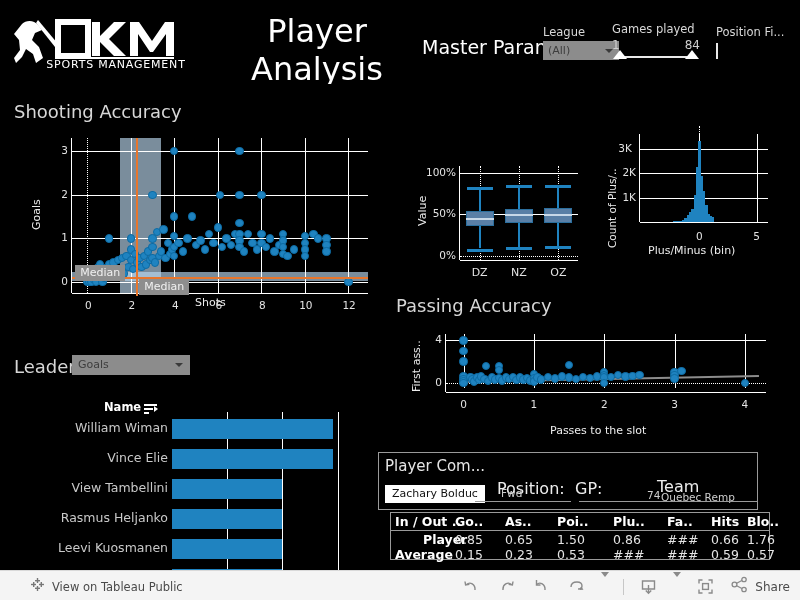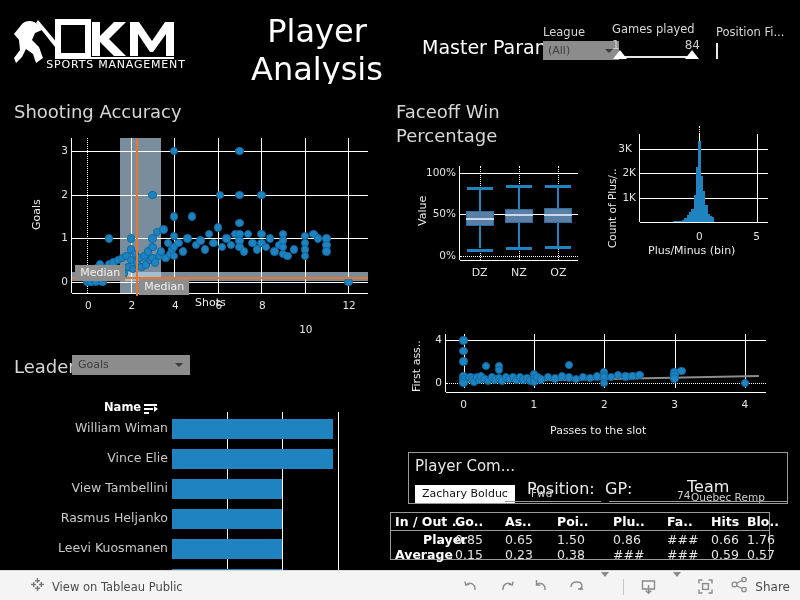--- a/index.html
+++ b/index.html
@@ -104,21 +104,21 @@
     border-top: 4px solid #3a3a3a;
   }
   .name-hdr { position: absolute; color: #ffffff; font-size: 11.5px; font-weight: bold; }
   .sort-icon { position: absolute; }
   .lrow { position: absolute; left: 0; width: 388px; height: 20px; }
   .lname { position: absolute; right: 224px; top: 2px; color: #c9c9c9; font-size: 12.5px; white-space: nowrap; }
   .lbar { position: absolute; left: 172px; top: 1px; height: 17px; background: #1f83c0; }
   .ltick { position: absolute; width: 1px; background: #ffffff; }
 
   
-  #compare { position: absolute; left: 408px; top: 452px; width: 380px; height: 52px; border: 1px solid #9a9a9a; }
+  #compare { position: absolute; left: 378px; top: 452px; width: 380px; height: 58px; border: 1px solid #9a9a9a; }
   .pc-title { position: absolute; left: 6px; top: 4px; color: #e6e6e6; font-size: 15px; white-space: nowrap; }
   .pc-chip {
     position: absolute; left: 6px; top: 32px; background: #ffffff; color: #111;
     font-size: 11px; padding: 2px 7px 3px 7px; white-space: nowrap;
   }
   .pc-field { position: absolute; color: #ededed; white-space: nowrap; }
   .pc-underline { position: absolute; height: 1px; background: #9a9a9a; }
 
   
   #stats { position: absolute; left: 390px; top: 512px; width: 380px; height: 48px; border: 1px solid #9a9a9a; }
@@ -323,26 +323,25 @@
     <div class="axtitle" style="left:195px; top:198px;">Shots</div>
   <div class="axlbl" style="left:54px; top:177.0845070422535px; width:14px; text-align:right;">0</div>
       <div class="axlbl" style="left:54px; top:133.4225352112676px; width:14px; text-align:right;">1</div>
       <div class="axlbl" style="left:54px; top:89.76056338028168px; width:14px; text-align:right;">2</div>
       <div class="axlbl" style="left:54px; top:46.098591549295776px; width:14px; text-align:right;">3</div>
       <div class="axlbl" style="left:81.23529411764706px; top:201px; width:14px; text-align:center;">0</div>
       <div class="axlbl" style="left:124.76470588235296px; top:201px; width:14px; text-align:center;">2</div>
       <div class="axlbl" style="left:168.29411764705884px; top:201px; width:14px; text-align:center;">4</div>
       <div class="axlbl" style="left:211.82352941176472px; top:201px; width:14px; text-align:center;">6</div>
       <div class="axlbl" style="left:255.3529411764706px; top:201px; width:14px; text-align:center;">8</div>
-      <div class="axlbl" style="left:298.88235294117646px; top:201px; width:14px; text-align:center;margin-top:24px;">10</div>
+      <div class="axlbl" style="left:298.88235294117646px; top:201px; width:14px; text-align:center;">10</div>
       <div class="axlbl" style="left:342.4117647058824px; top:201px; width:14px; text-align:left;">12</div>
     </div>
 
   <div id="faceoff">
-    <div class="panel-title" style="left:4px; top:2px; width:170px;">Faceoff Win Percentage</div>
     <div class="plot" id="faceoff-plot" style="left:68px; top:68px; width:118px; height:90px;">
         <div class="dotline-h" style="left:0px; top:90px; width:118px;"></div>
         <div class="gridline-h" style="left:0px; top:48.333333333333336px; width:118px;"></div>
         <div class="gridline-h" style="left:0px; top:6.666666666666671px; width:118px;"></div>
         <div class="axis-line" style="left:-1px; top:0px; width:1px; height:94px;"></div>
         <div class="axis-line" style="left:0px; top:94px; width:118px; height:1px;"></div>
         <div class="bp-dotted" style="left:19.666666666666668px; top:0px; height:94px;"></div>
         <div class="bp-whisker" style="left:18.666666666666668px; top:20.833333333333343px; height:61.66666666666666px;"></div>
         <div class="bp-cap" style="left:6.666666666666668px; top:20.833333333333343px; width:26px;"></div>
         <div class="bp-cap" style="left:6.666666666666668px; top:82.5px; width:26px;"></div>
@@ -402,20 +401,21 @@
     <div class="axtitle rot" style="left:10px; top:150px; font-size:10.5px;">Count of Plus/..</div>
     <div class="axtitle" style="left:52px; top:146px;">Plus/Minus (bin)</div>
   <div class="axlbl" style="left:18px; top:92.55555555555556px; width:22px; text-align:right;">1K</div>
       <div class="axlbl" style="left:18px; top:68.11111111111111px; width:22px; text-align:right;">2K</div>
       <div class="axlbl" style="left:18px; top:43.66666666666666px; width:22px; text-align:center;">3K</div>
       <div class="axlbl" style="left:95.42857142857144px; top:132px; width:16px; text-align:center;">0</div>
       <div class="axlbl" style="left:152.57142857142856px; top:132px; width:16px; text-align:center;">5</div>
     </div>
 
   <div id="passing">
+    <div class="panel-title" style="left:4px; top:2px;">Passing Accuracy</div>
     <div class="plot" id="pass-plot" style="left:54px; top:42px; width:320px; height:54px;">
         <div class="dotline-h" style="left:0px; top:48.705882352941174px; width:320px;"></div>
         <div class="gridline-h" style="left:0px; top:6.352941176470587px; width:320px;"></div>
         <div class="gridline-v" style="left:17.582417582417584px; top:0px; height:54px;"></div>
         <div class="gridline-v" style="left:87.91208791208791px; top:0px; height:54px;"></div>
         <div class="gridline-v" style="left:158.24175824175825px; top:0px; height:54px;"></div>
         <div class="gridline-v" style="left:228.57142857142858px; top:0px; height:54px;"></div>
         <div class="gridline-v" style="left:298.9010989010989px; top:0px; height:54px;"></div>
         <div class="axis-line" style="left:-1px; top:0px; width:1px; height:58px;"></div>
         <div class="axis-line" style="left:0px; top:58px; width:320px; height:1px;"></div>
@@ -563,21 +563,21 @@
         <div class="st-cell val" style="left:64px; top:19px;">0.85</div>
         <div class="st-cell val" style="left:114px; top:19px;">0.65</div>
         <div class="st-cell val" style="left:166px; top:19px;">1.50</div>
         <div class="st-cell val" style="left:222px; top:19px;">0.86</div>
         <div class="st-cell val" style="left:276px; top:19px;">###</div>
         <div class="st-cell val" style="left:320px; top:19px;">0.66</div>
         <div class="st-cell val" style="left:356px; top:19px;">1.76</div>
         <div class="st-cell rowlbl" style="left:4px; top:34px;">Average</div>
         <div class="st-cell val" style="left:64px; top:34px;">0.15</div>
         <div class="st-cell val" style="left:114px; top:34px;">0.23</div>
-        <div class="st-cell val" style="left:166px; top:34px;">0.38</div>
+        <div class="st-cell val" style="left:166px; top:34px;">0.53</div>
         <div class="st-cell val" style="left:222px; top:34px;">###</div>
         <div class="st-cell val" style="left:276px; top:34px;">###</div>
         <div class="st-cell val" style="left:320px; top:34px;">0.59</div>
         <div class="st-cell val" style="left:356px; top:34px;">0.57</div>
       </div>
   </div>
 
   <div class="toolbar">
     <div class="tb-left">
       <span>

